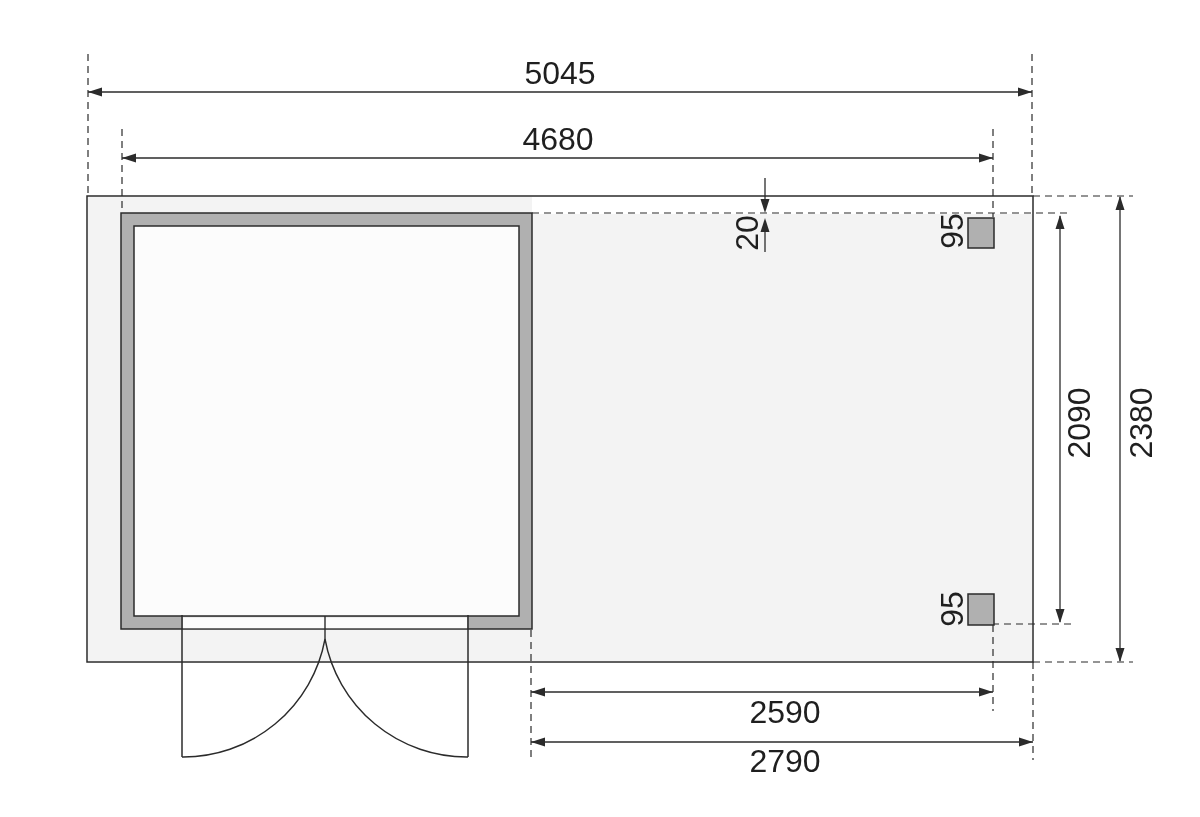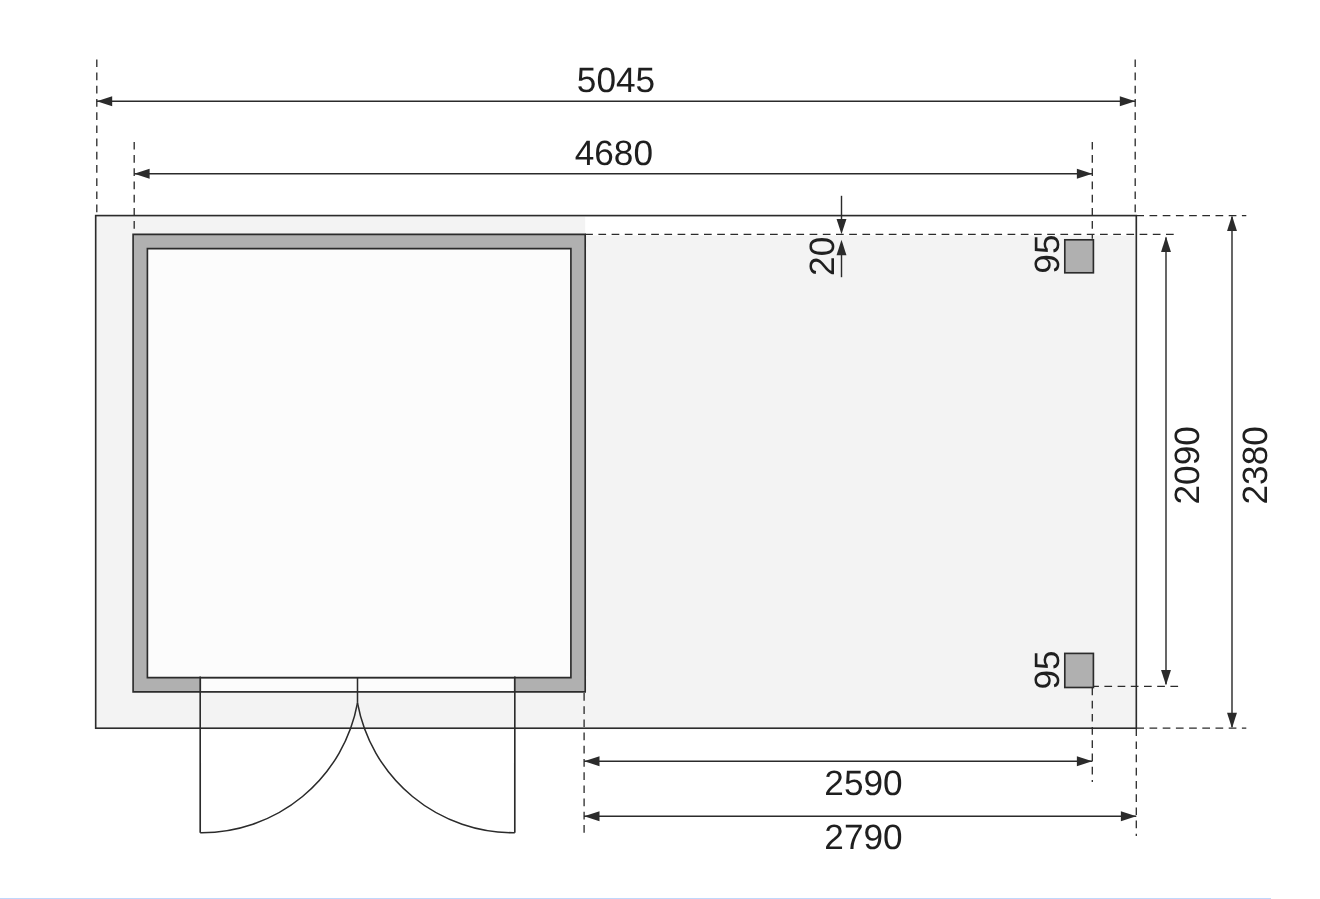--- a/index.html
+++ b/index.html
@@ -4,21 +4,21 @@
 <style>
   html, body {
     margin: 0;
     padding: 0;
     background: #ffffff;
   }
   .stage {
     position: relative;
     width: 1200px;
     height: 817px;
-    background: #3b82f6;
+    background: #fca5a5;
     overflow: hidden;
   }
   svg.plan {
     position: absolute;
     left: 0;
     top: 0;
   }
   svg.plan text {
     font-family: "Liberation Sans", "DejaVu Sans", sans-serif;
     font-size: 32px;

